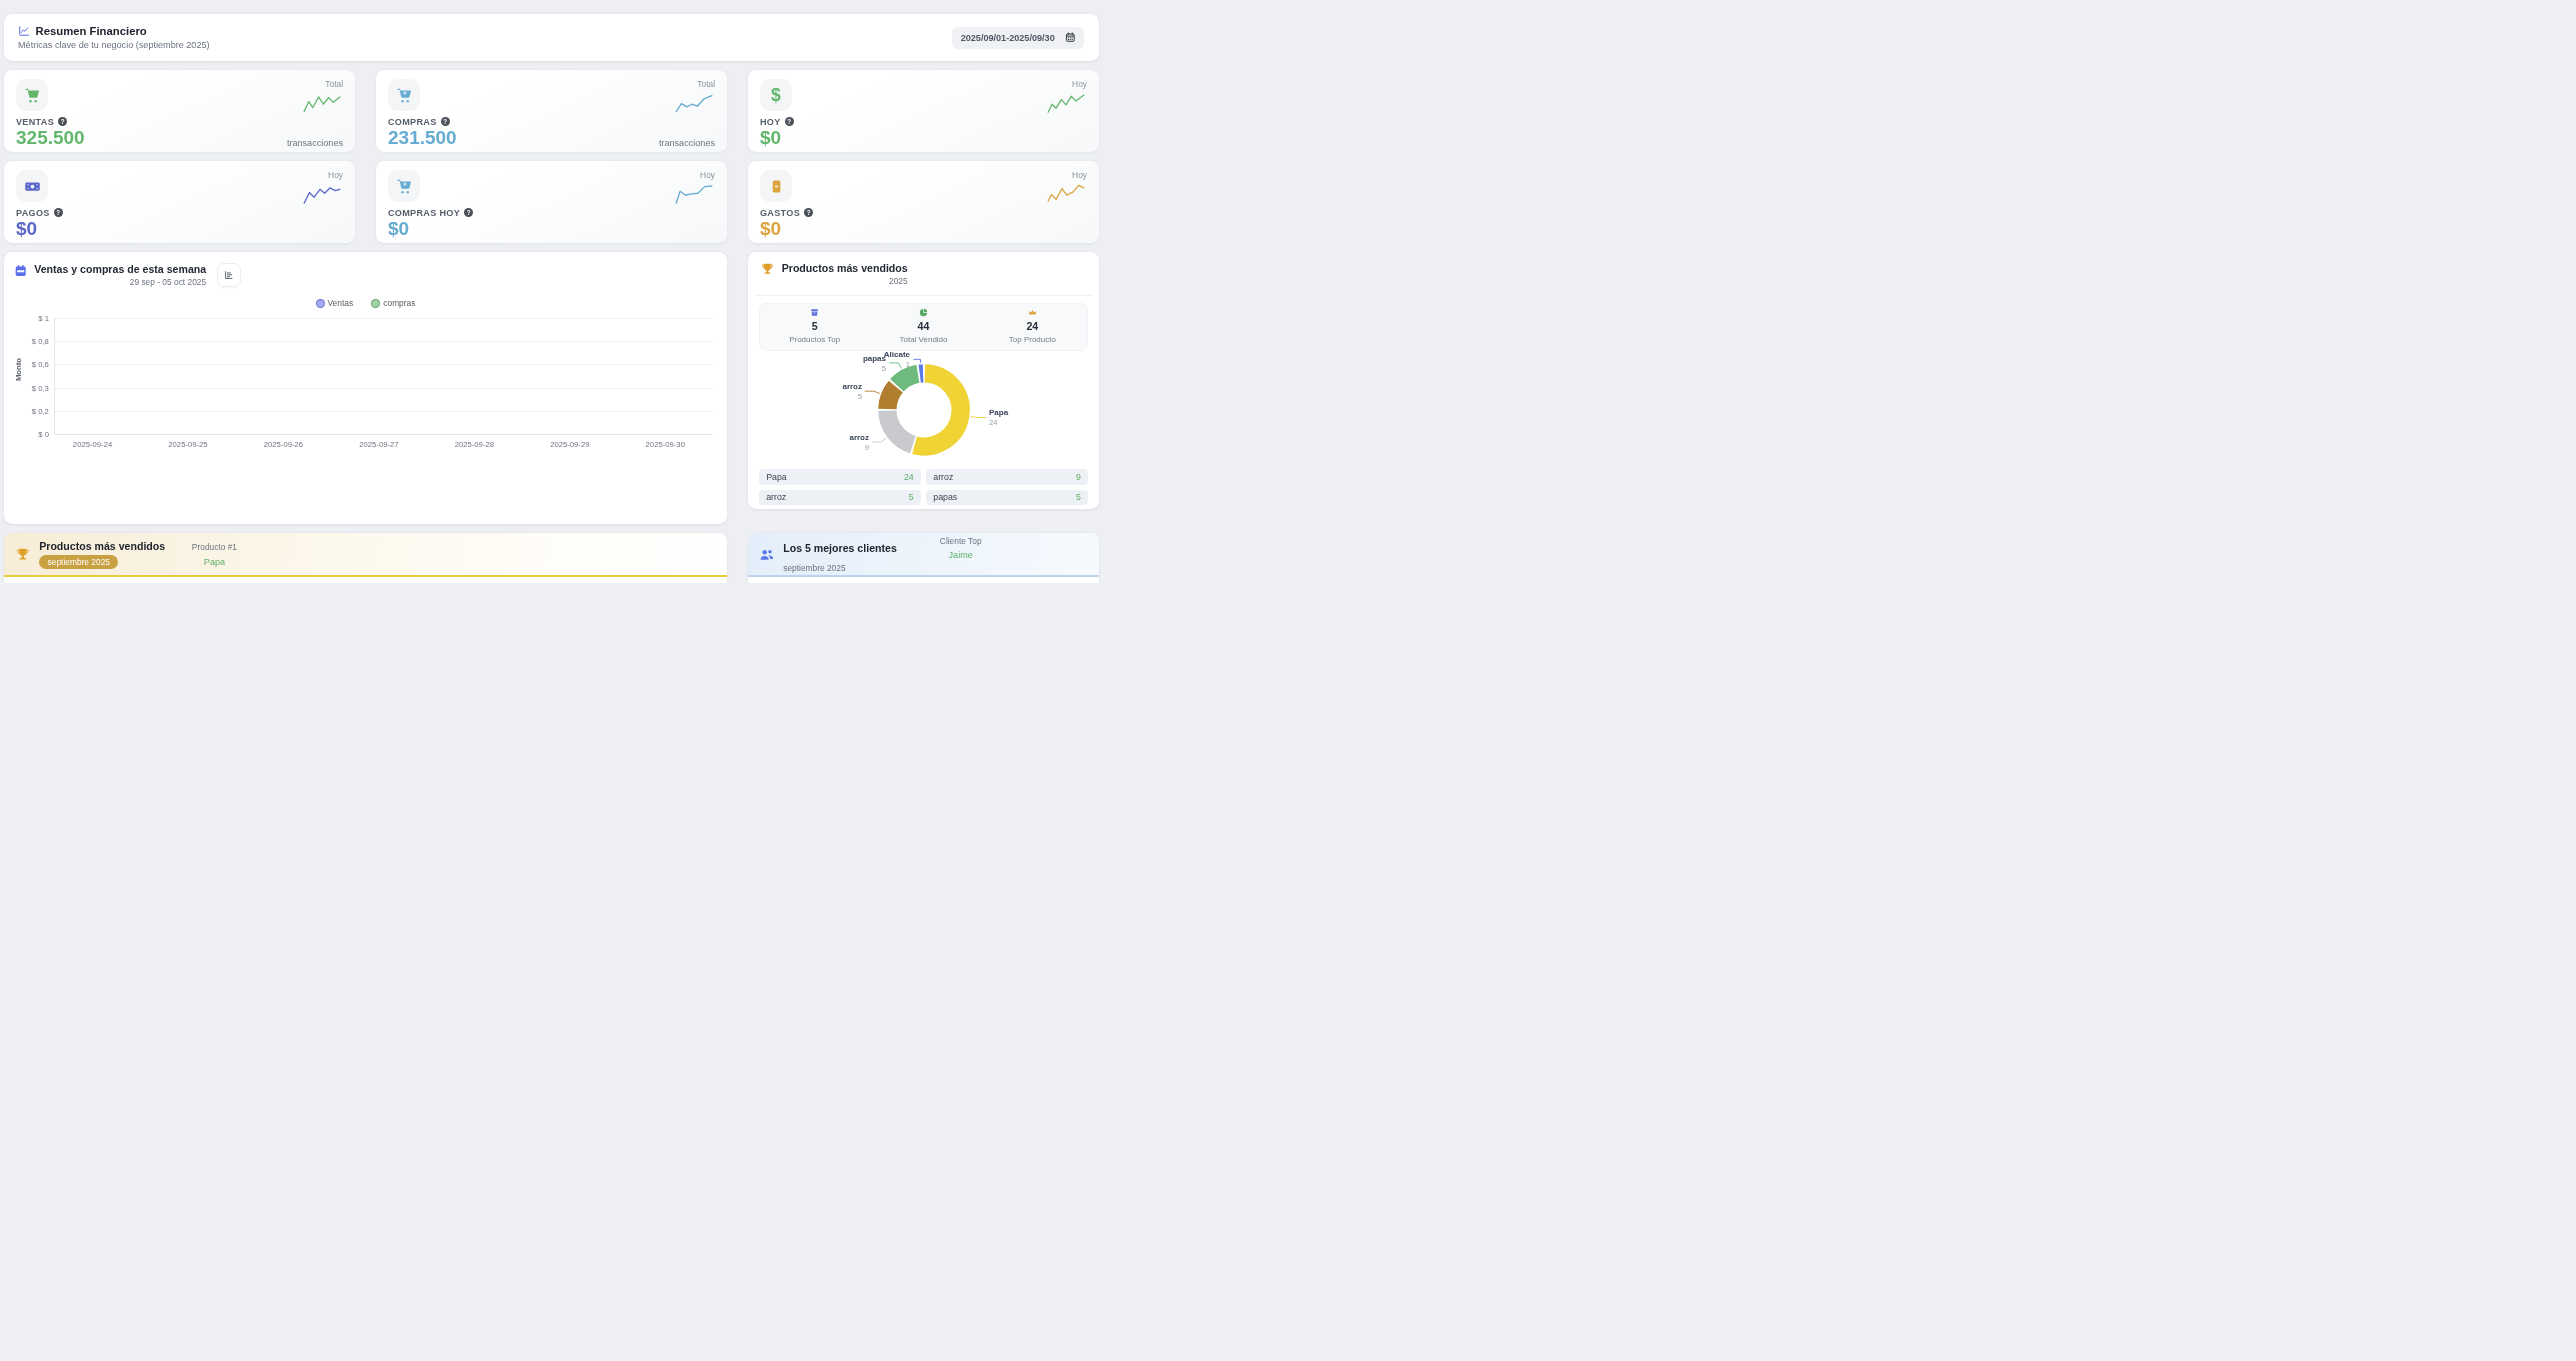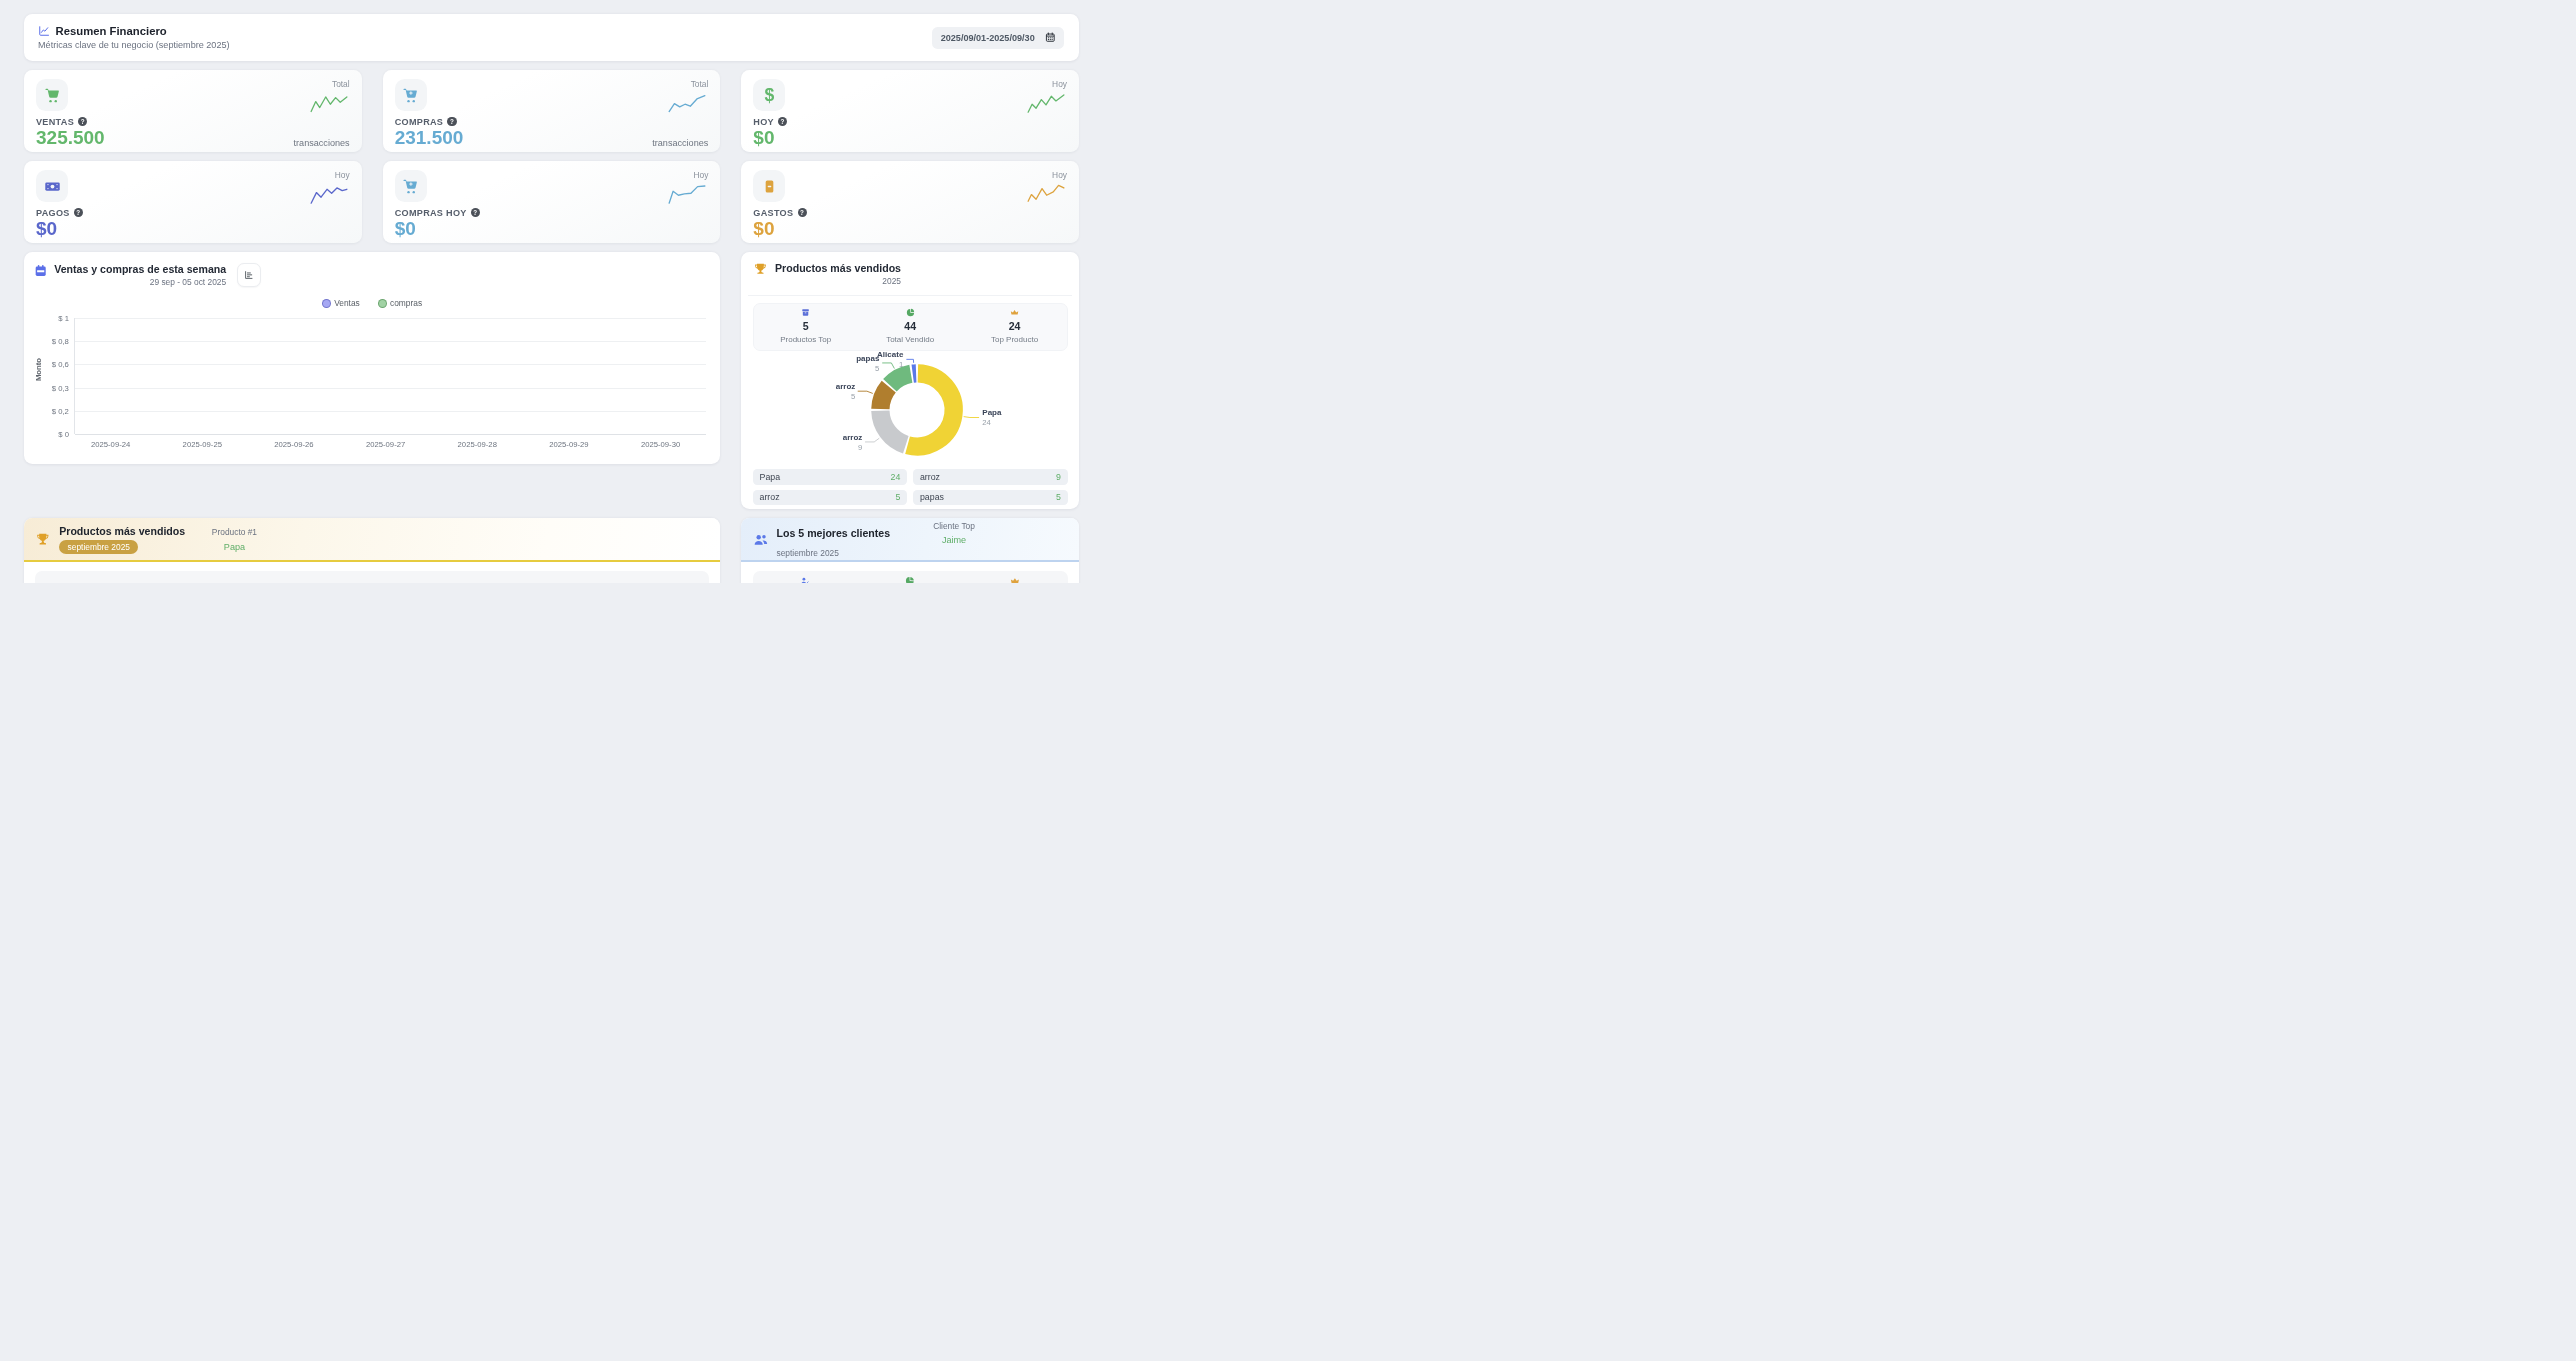--- a/index.html
+++ b/index.html
@@ -1,18 +1,18 @@
 <!DOCTYPE html>
 <html style="font-size:11.3px"><head>
 <meta charset="utf-8">
 <style>
   * { margin:0; padding:0; box-sizing:border-box; }
   html,body { width:1103px; height:583px; overflow:hidden; }
   body { background:#edeff3; font-family:"Liberation Sans", sans-serif; position:relative; }
-  .container { padding:14px 24px 0; }
+  .container { padding:14px 4px 0; }
 
   .card { background:#fff; border-radius:8.4px; box-shadow:0 0.7px 2.8px rgba(25,35,55,.07); }
 
   
   .header-card { height:47px; display:flex; align-items:center; justify-content:space-between; padding:0 15.5px 0 14px; }
   .hc-left { display:flex; flex-direction:column; gap:2.8px; }
   .hc-titlerow { display:flex; align-items:center; gap:5.6px; }
   .hc-titlerow svg { width:12px; height:12px; color:#5b6fe8; }
   .page-title { font-size:11.3px; font-weight:bold; color:#1c212b; }
   .page-subtitle { font-size:9.1px; color:#6b7280; }
@@ -34,21 +34,21 @@
   .period { font-size:8.4px; color:#8b929c; }
   .spark { width:42px; height:22.5px; margin-top:2.1px; }
   .spark polyline { fill:none; stroke:var(--accent); stroke-width:2; stroke-linecap:round; stroke-linejoin:round; }
   .mc-label { display:flex; align-items:center; gap:4.2px; font-size:9.1px; font-weight:bold; color:#565e6b; letter-spacing:0.3px; margin-top:2.8px; }
   .q-icon { width:9.1px; height:9.1px; border-radius:50%; background:#4b5058; color:#fff; font-size:6.3px; font-weight:bold; display:inline-flex; align-items:center; justify-content:center; cursor:pointer; }
   .mc-bottom { display:flex; justify-content:space-between; align-items:flex-end; margin-top:1.4px; }
   .mc-value { font-size:19px; font-weight:bold; color:var(--accent); line-height:1.05; }
   .mc-unit { font-size:9.1px; color:#6e7580; }
 
   
-  .chart-card { height:212px; padding:10.6px 9.8px 0; }
+  .chart-card { height:272px; padding:10.6px 9.8px 0; }
   .cc-header { display:flex; align-items:flex-start; gap:7px; }
   .cc-header > svg { width:13.4px; height:13.4px; color:#5b6fe8; margin-top:1.4px; }
   .cc-title { font-size:10.6px; font-weight:bold; color:#242a35; }
   .cc-sub { font-size:8.4px; color:#6b7280; margin-top:2.1px;text-align:right; }
   .toggle-btn { margin-left:4.2px; width:24px; height:24px; border:0.7px solid #ebedf0; background:#fff; border-radius:7px; display:flex; align-items:center; justify-content:center; cursor:pointer; box-shadow:0 0.7px 1.4px rgba(25,35,55,.04); }
   .toggle-btn svg { width:12px; height:12px; color:#596066; }
   .legend { display:flex; justify-content:center; gap:18.3px; margin-top:11.3px; }
   .legend-item { display:flex; align-items:center; gap:2.8px; font-size:8.4px; color:#595f66; cursor:pointer; }
   .legend-dot { width:9.1px; height:9.1px; border-radius:50%; box-shadow:inset 0 0 0 4.6px rgba(255,255,255,.28); border:1.1px solid rgba(0,0,0,.14); }
   .chart-body { display:flex; margin-top:9.8px; }

